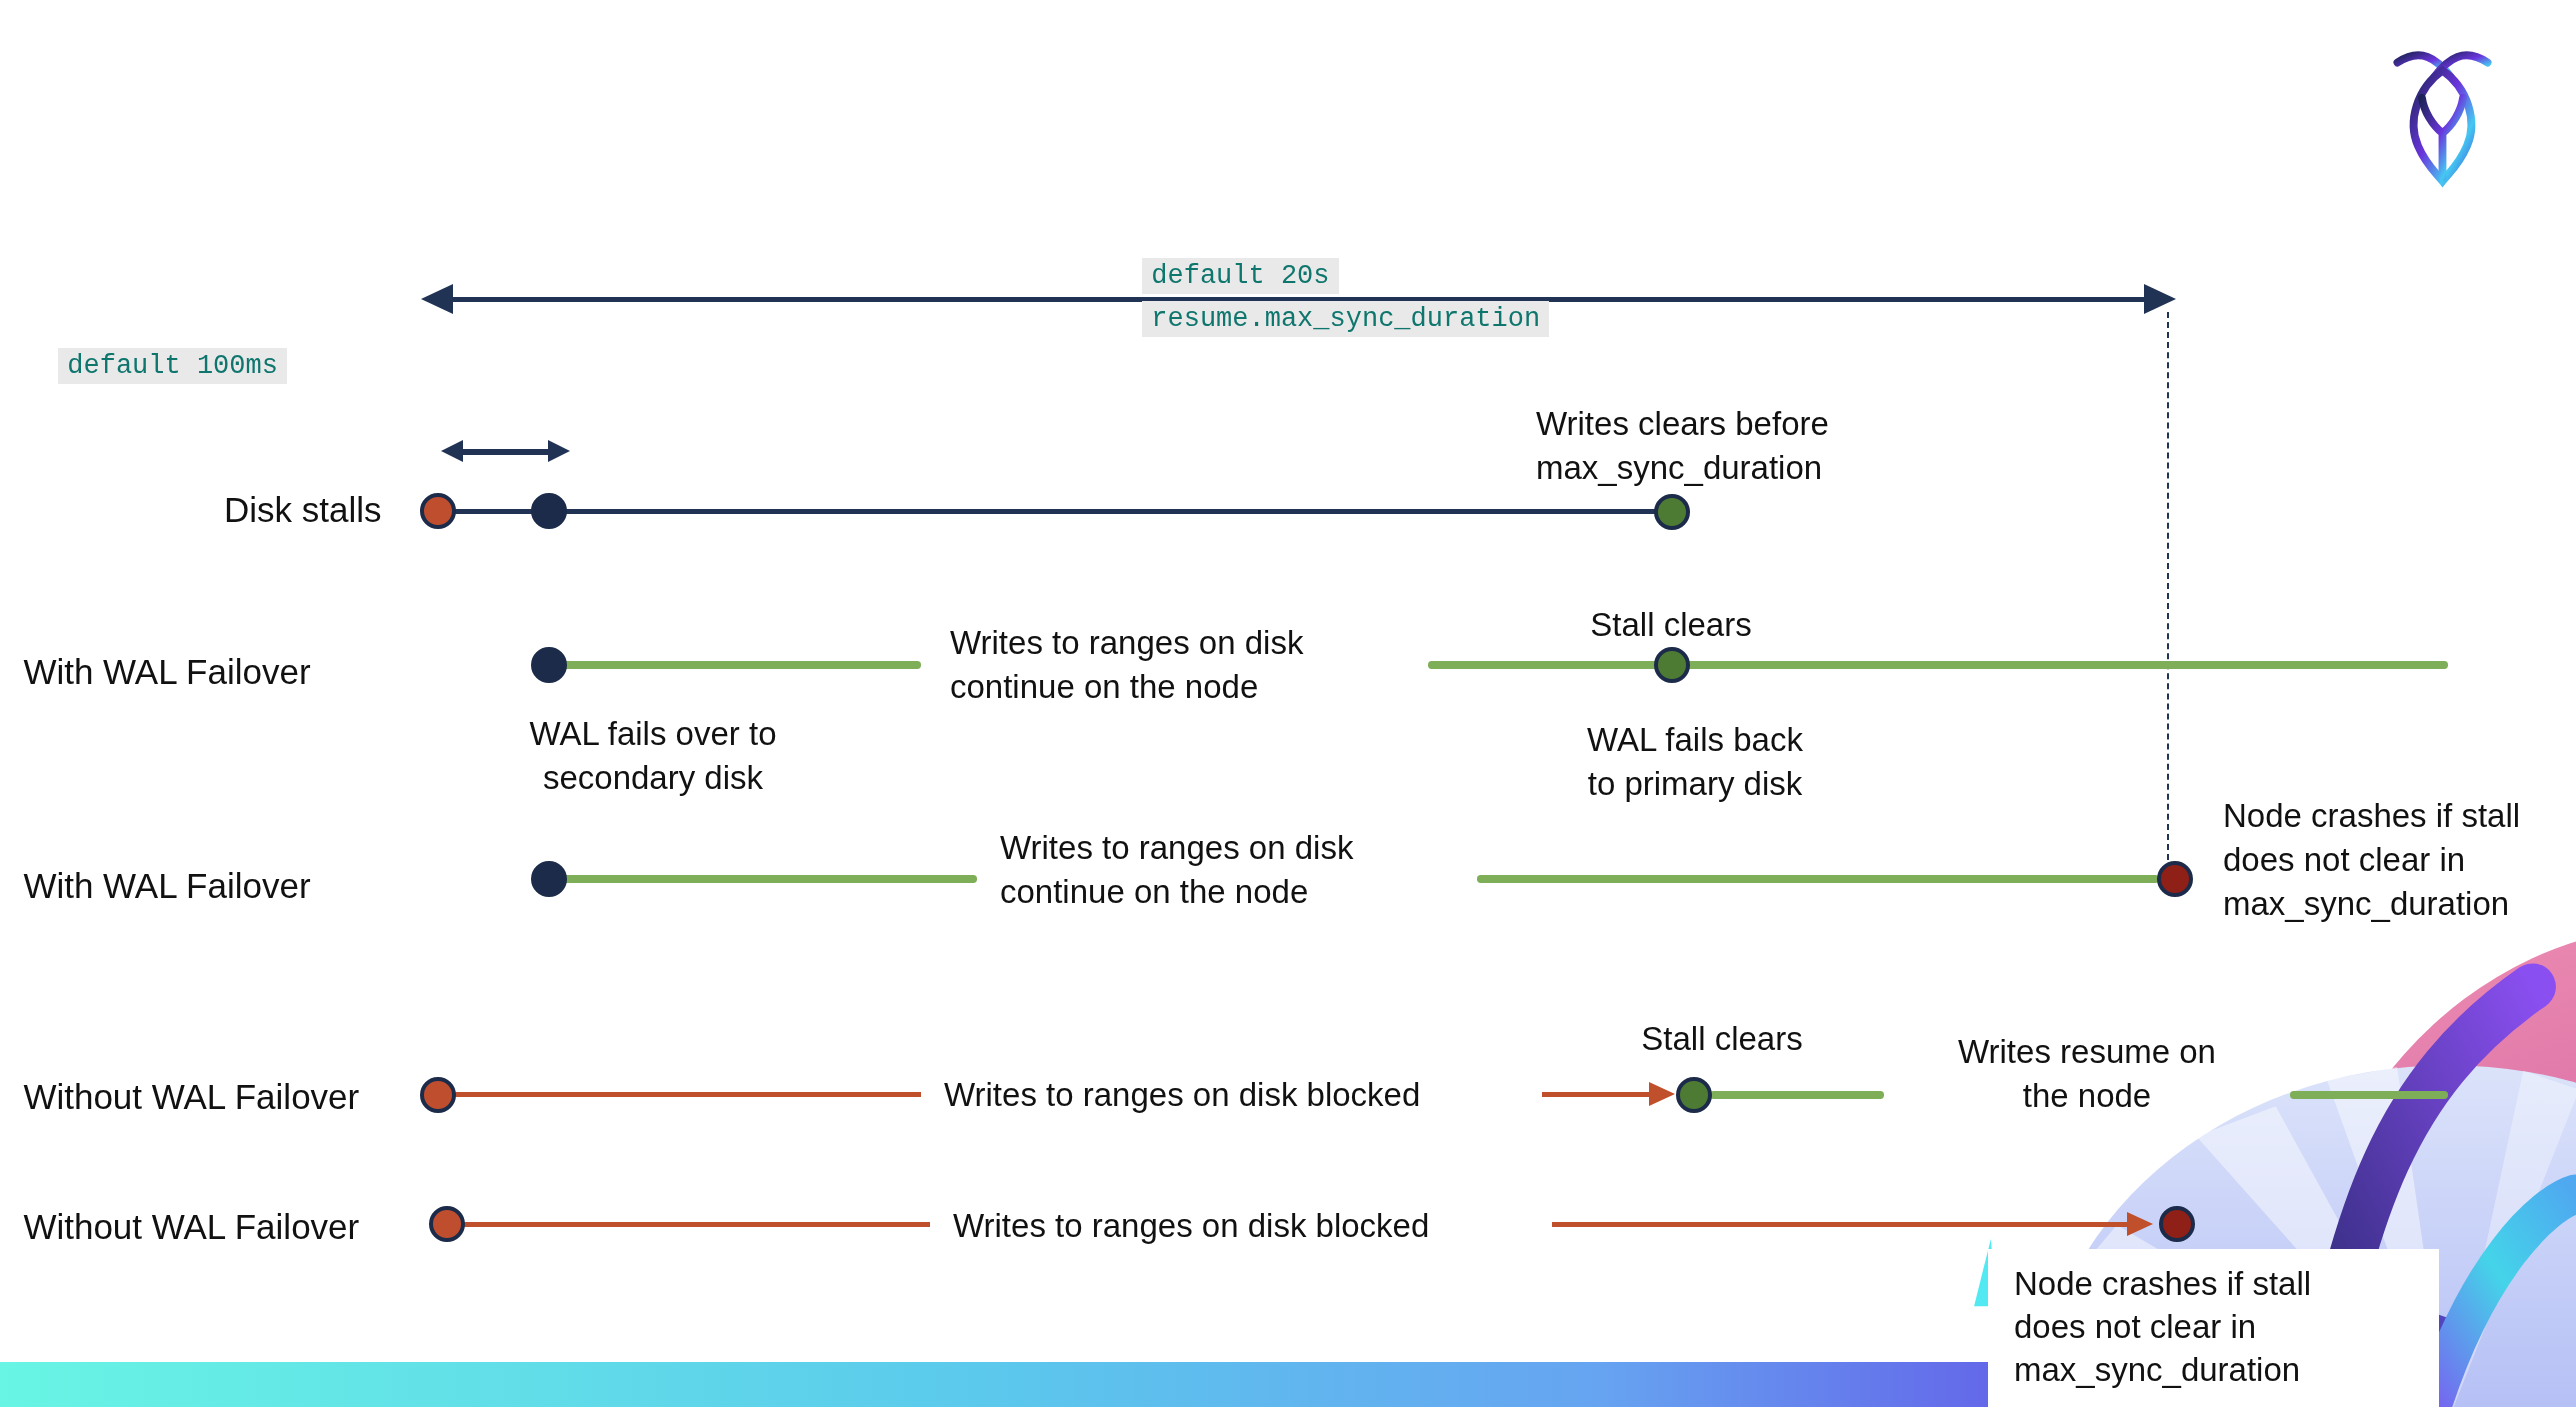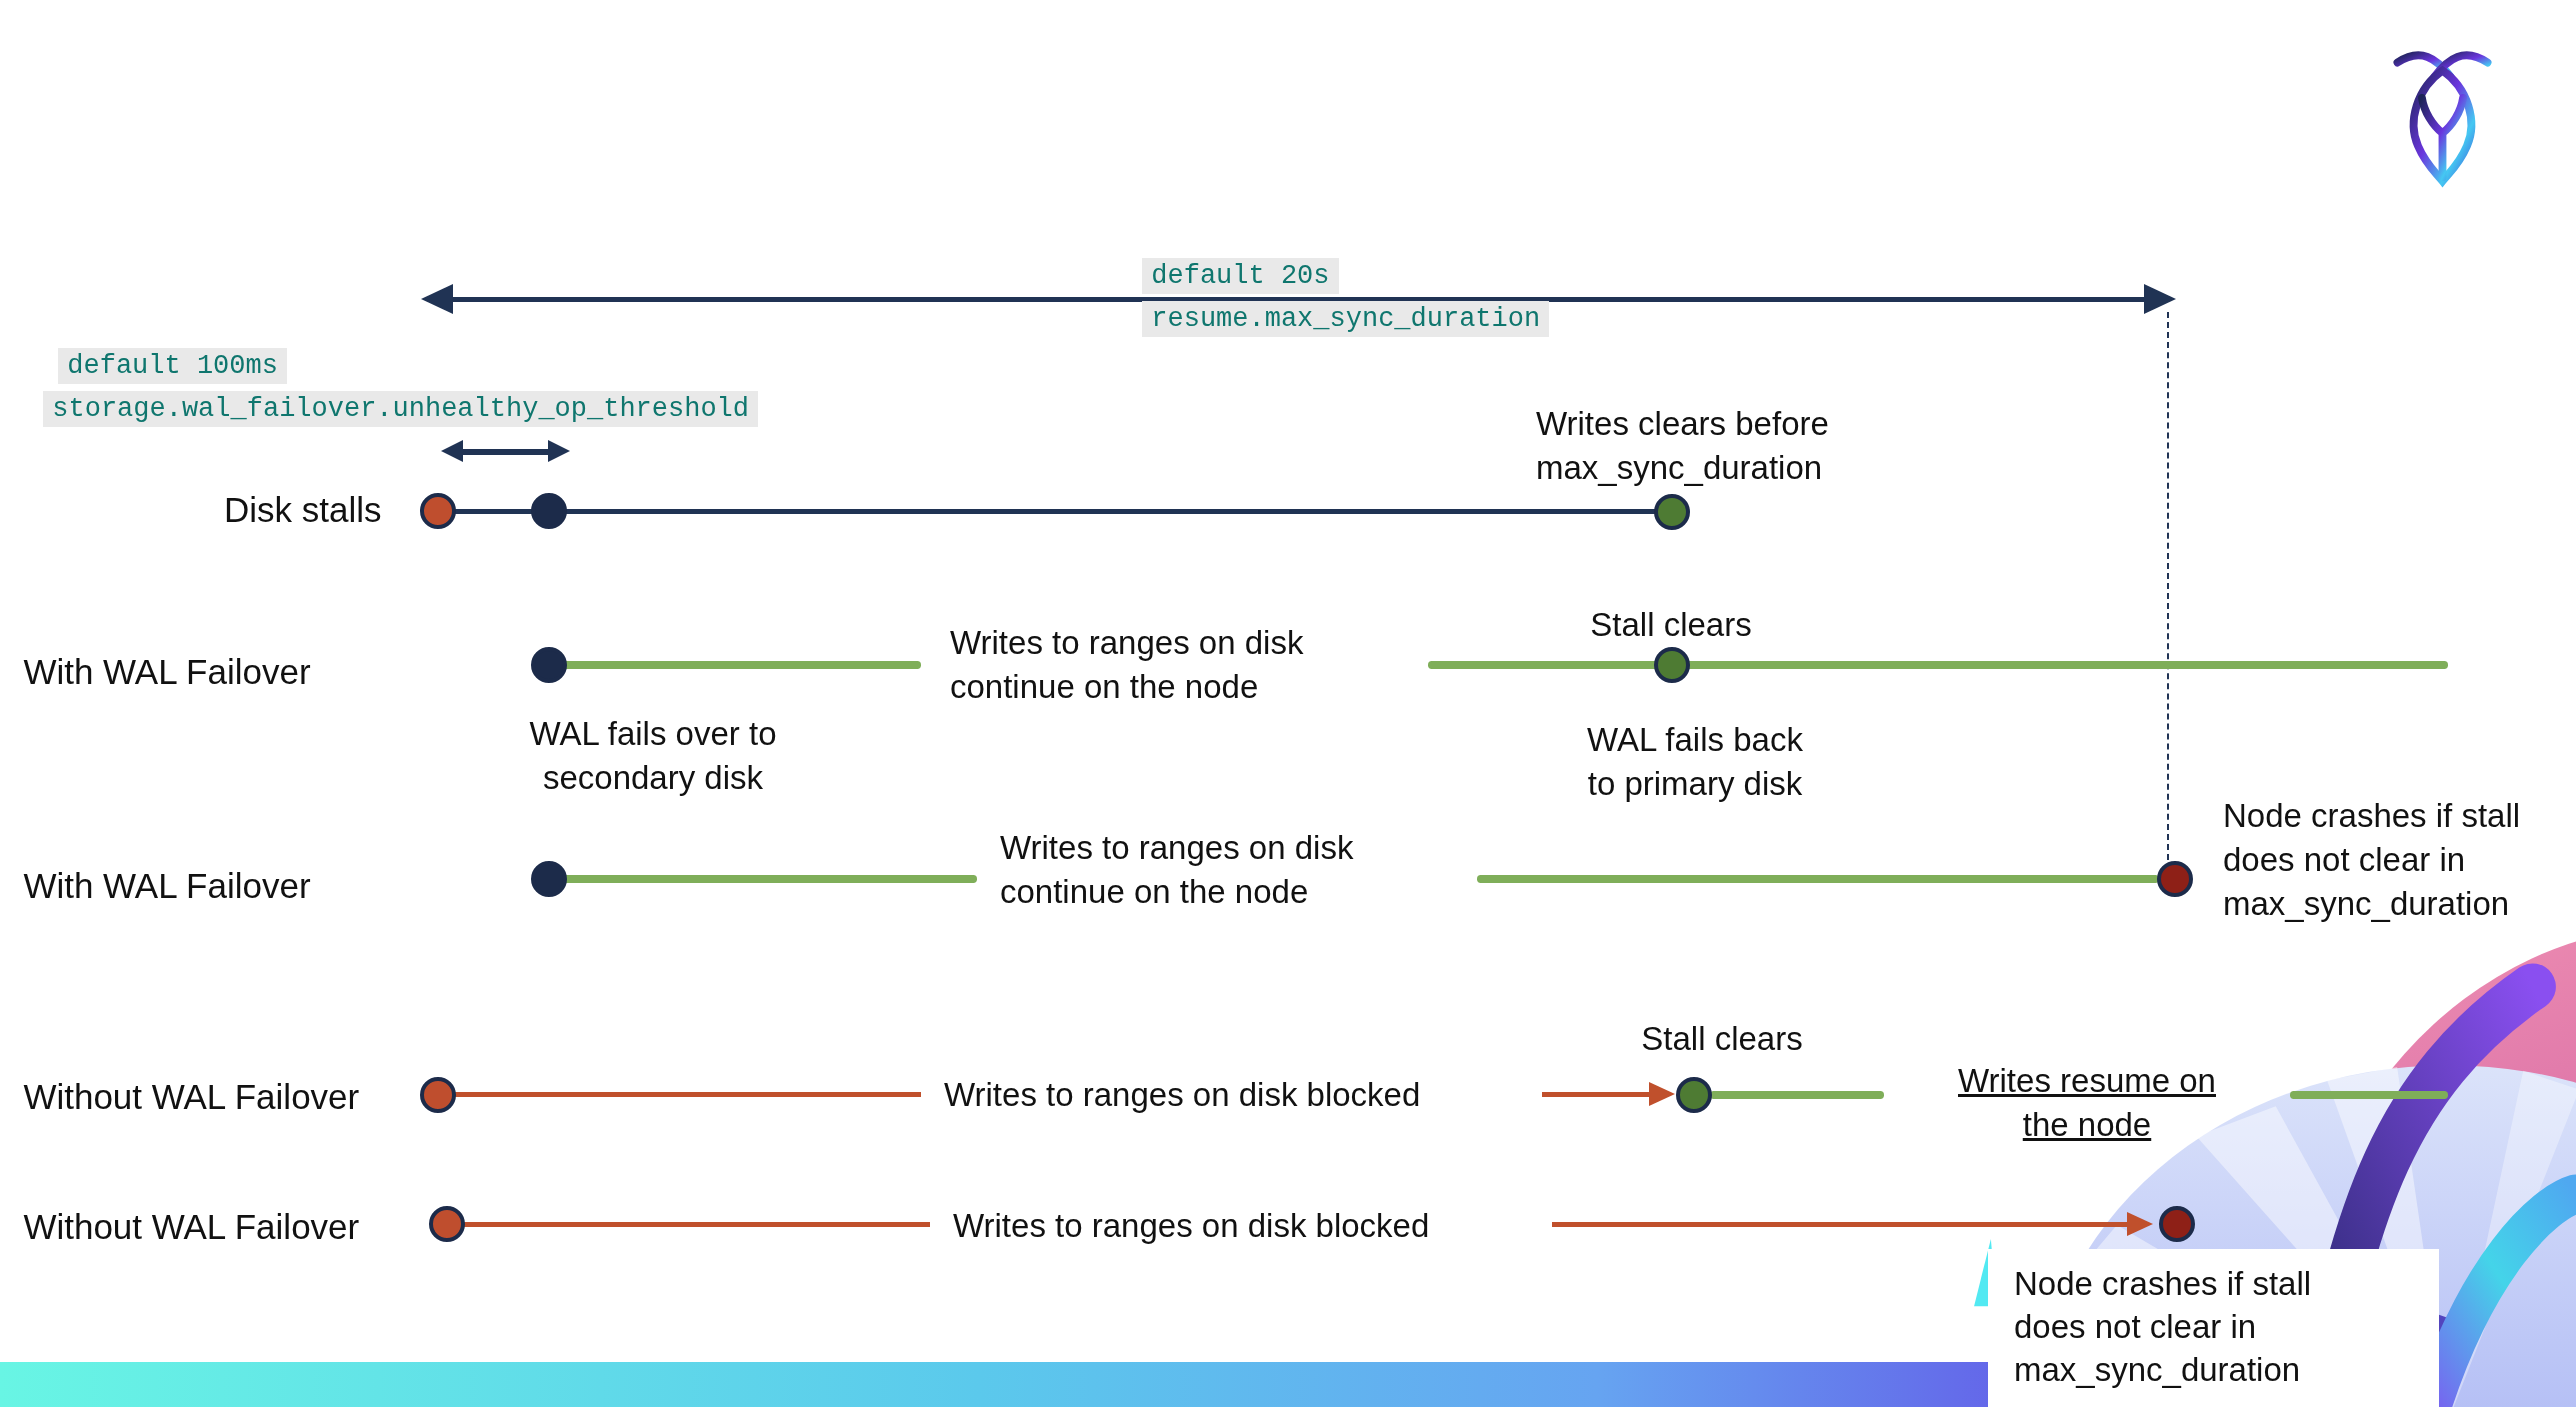--- a/index.html
+++ b/index.html
@@ -88,21 +88,20 @@
   <div class="abs bottom-bar" style="left:0;top:1362px;width:2576px;height:46px;"></div>
 
   <div class="abs hline" style="left:447px;top:297px;width:1716px;"></div>
   <div class="abs arr arr-l" style="left:421px;top:284px;"></div>
   <div class="abs arr arr-r" style="left:2144px;top:284px;"></div>
 
   <div class="abs mono" style="left:1142px;top:258px;">default 20s</div>
   <div class="abs mono" style="left:1142px;top:301px;">resume.max_sync_duration</div>
 
   <div class="abs mono" style="left:58px;top:348px;">default 100ms</div>
-  <div class="abs mono" style="left:43px;top:391px;">storage.wal_failover.unhealthy_op_threshold</div>
 
   <div class="abs hline" style="left:460px;top:449px;width:90px;height:5.6px;"></div>
   <div class="abs arr arr-ls" style="left:441px;top:440px;"></div>
   <div class="abs arr arr-rs" style="left:548px;top:440px;"></div>
 
   <div class="abs dash-v" style="left:2167px;top:312px;height:548px;"></div>
 
   <div class="abs row-label" style="left:224px;top:490px;">Disk stalls</div>
   <div class="abs hline" style="left:438px;top:509px;width:1234px;"></div>
   <div class="abs dot red-f" style="left:438px;top:511px;"></div>
@@ -150,21 +149,21 @@
   <div class="abs row-label" style="left:23.4px;top:1077px;">Without WAL Failover</div>
   <div class="abs rline" style="left:454px;top:1092px;width:467px;"></div>
   <div class="abs rline" style="left:1542px;top:1092px;width:108px;"></div>
   <div class="abs arr arr-red" style="left:1649px;top:1082px;"></div>
   <div class="abs dot red-f" style="left:438px;top:1095px;"></div>
   <div class="abs dot green-f" style="left:1694px;top:1095px;"></div>
   <div class="abs gline" style="left:1710px;top:1091px;width:174px;"></div>
   <div class="abs gline" style="left:2290px;top:1091px;width:158px;"></div>
   <div class="abs note" style="left:944px;top:1073px;">Writes to ranges on disk  blocked</div>
   <div class="abs note center" style="left:1582px;top:1017px;width:280px;">Stall clears</div>
-  <div class="abs note center" style="left:1933px;top:1059px;width:308px;text-decoration:underline;">
+  <div class="abs note center" style="left:1933px;top:1030px;width:308px;">
     <div>Writes resume on</div>
     <div>the node</div>
   </div>
 
   <div class="abs row-label" style="left:23.4px;top:1207px;">Without WAL Failover</div>
   <div class="abs rline" style="left:463px;top:1222px;width:467px;"></div>
   <div class="abs rline" style="left:1552px;top:1222px;width:578px;"></div>
   <div class="abs arr arr-red" style="left:2127px;top:1212px;"></div>
   <div class="abs dot red-f" style="left:447px;top:1224px;"></div>
   <div class="abs dot darkred-f" style="left:2177px;top:1224px;"></div>

